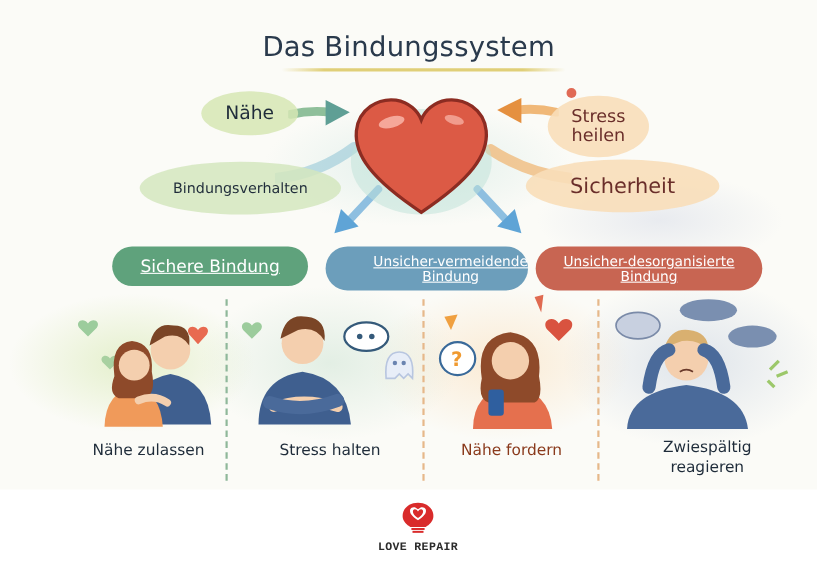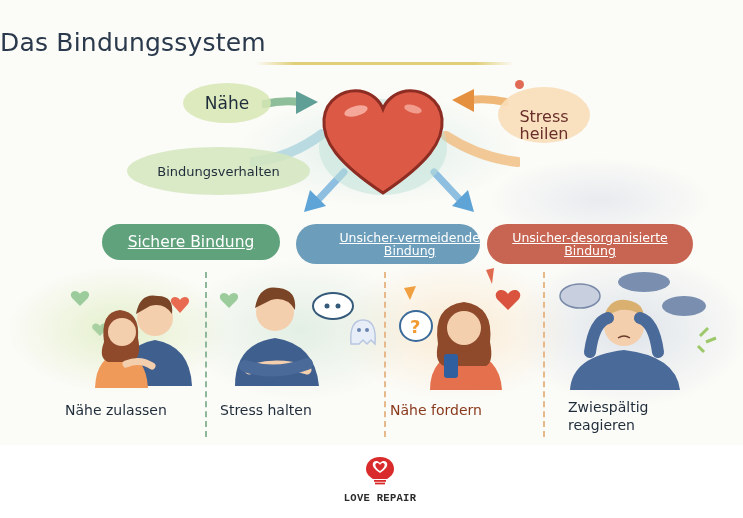--- a/index.html
+++ b/index.html
@@ -10,56 +10,56 @@
     background:
       radial-gradient(ellipse 160px 90px at 120px 330px, rgba(200,225,150,0.45), transparent 70%),
       radial-gradient(ellipse 170px 100px at 300px 330px, rgba(190,220,200,0.40), transparent 70%),
       radial-gradient(ellipse 170px 100px at 455px 330px, rgba(250,215,170,0.45), transparent 70%),
       radial-gradient(ellipse 170px 110px at 630px 330px, rgba(200,210,225,0.55), transparent 70%),
       radial-gradient(ellipse 200px 80px at 380px 150px, rgba(205,230,225,0.55), transparent 70%),
       radial-gradient(ellipse 160px 60px at 600px 200px, rgba(210,215,230,0.45), transparent 70%),
       #fbfbf7;
   }
   .title {
-    position: absolute; left: 0; top: 28px; width: 743px; text-align: left;
+    position: absolute; left: 0; top: 28px; width: 743px; text-align: center;
     font-size: 25px; color: #2a3a4c; letter-spacing: 0.2px;
   }
   .title-underline {
     position: absolute; left: 256px; top: 62px; width: 258px; height: 3px;
     background: linear-gradient(90deg, transparent, #e0cf78 15%, #e0cf78 85%, transparent);
     border-radius: 2px;
   }
   .bubble {
     position: absolute; border-radius: 50%;
     display: flex; align-items: center; justify-content: center; text-align: center;
   }
   .b-naehe { left: 183px; top: 83px; width: 88px; height: 40px;
     background: rgba(214,230,180,0.85); color: #1f2c3a; font-size: 17px; }
   .b-bv { left: 127px; top: 147px; width: 183px; height: 48px;
     background: rgba(212,230,190,0.85); color: #1f2c3a; font-size: 13px; }
   .b-stress { left: 498px; top: 87px; width: 92px; height: 56px;
-    background: rgba(248,222,185,0.9); color: #6a2e2a; font-size: 16px; line-height: 1.05; align-items: flex-end; }
+    background: rgba(248,222,185,0.9); color: #6a2e2a; font-size: 16px; line-height: 1.05; }
   .b-sicher { left: 478px; top: 145px; width: 176px; height: 48px;
     background: rgba(248,222,185,0.9); color: #6a2e2a; font-size: 19px; }
 
   .arrow { position: absolute; }
   .heart-wrap { position: absolute; left: 318px; top: 85px; width: 130px; height: 115px; }
 
   .pill {
     position: absolute; border-radius: 22px; color: #ffffff; text-align: center;
     display: flex; align-items: center; justify-content: center; line-height: 1.05; text-decoration: underline;
   }
   .pill-sicher { left: 102px; top: 224px; width: 178px; height: 36px; background: #5fa27c; font-size: 15.5px; }
   .pill-vermeid { left: 296px; top: 224px; width: 184px; height: 40px; background: #6c9ebb; font-size: 12.5px; justify-content: flex-end; }
   .pill-desorg { left: 487px; top: 224px; width: 206px; height: 40px; background: #c86552; font-size: 12.5px; }
 
   .divider { position: absolute; top: 272px; width: 0; height: 165px; border-left: 2px dashed; }
   .panel { position: absolute; top: 266px; width: 170px; height: 130px; }
   .caption {
-    position: absolute; text-align: left; font-size: 14px; color: #1f2c3a; line-height: 1.25;
+    position: absolute; text-align: center; font-size: 14px; color: #1f2c3a; line-height: 1.25;
   }
 
   .brand { position: absolute; left: 340px; top: 455px; width: 80px; text-align: center; font-family: Liberation Mono, monospace; }
   .brand-name { font-size: 10.5px; font-weight: bold; color: #2b2b2b; letter-spacing: 0.3px; margin-top: 2px; }
 </style>
 </head>
 <body>
 
 <div class="canvas">
 
@@ -104,20 +104,23 @@
   <div class="bubble b-naehe">
     <span>Nähe</span>
   </div>
   <div class="bubble b-stress">
     <div>
       <div>Stress</div>
       <div>heilen</div>
     </div>
   </div>
   <div style="position:absolute;left:515px;top:80px;width:9px;height:9px;border-radius:50%;background:#e06a55"></div>
+  <div class="bubble b-sicher">
+    <span>Sicherheit</span>
+  </div>
 
   <div class="pill pill-sicher">
     <span>Sichere Bindung</span>
   </div>
   <div class="pill pill-vermeid">
     <div>
       <div>Unsicher-vermeidende</div>
       <div>Bindung</div>
     </div>
   </div>

